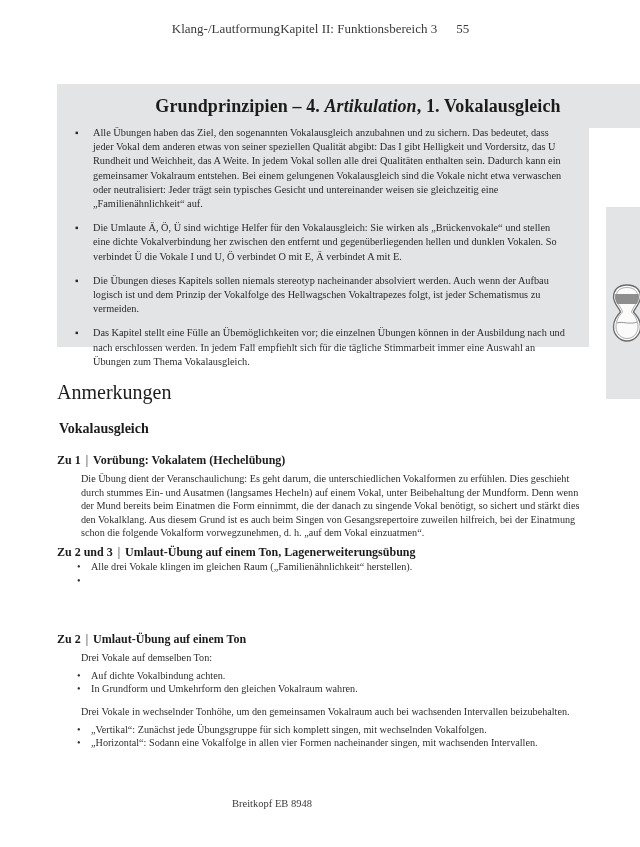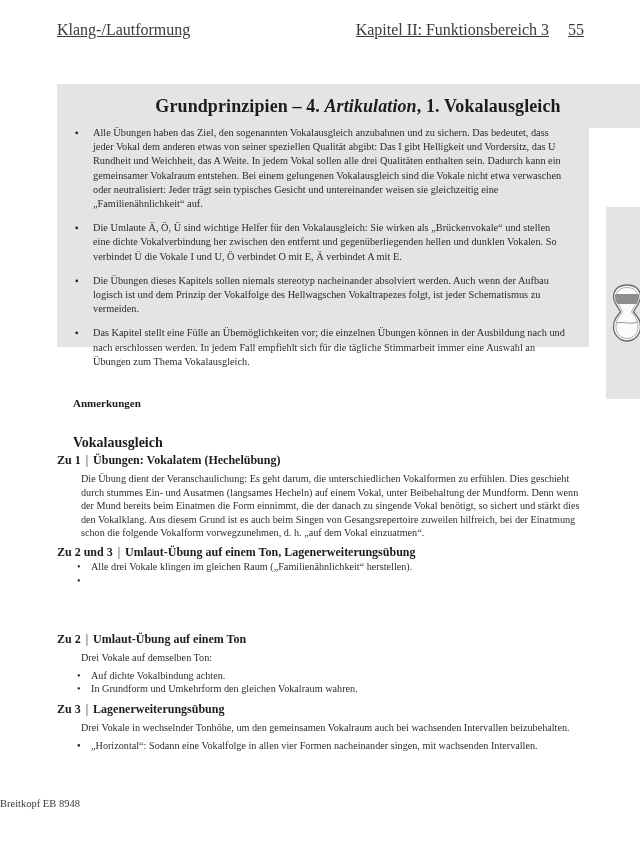--- a/index.html
+++ b/index.html
@@ -3,21 +3,21 @@
 <meta charset="utf-8">
 <style>
   html, body { margin: 0; padding: 0; }
   body {
     width: 640px; height: 847px; position: relative; overflow: hidden;
     background: #ffffff; color: #262626;
     font-family: "Liberation Serif", "DejaVu Serif", serif;
   }
   .running-head {
     position: absolute; top: 21px; left: 57px; right: 56px;
-    font-size: 16px; color: #3a3a3a; display: flex; justify-content: space-between; text-decoration: underline;
+    font-size: 13px; color: #3a3a3a; display: flex; justify-content: center;
   }
   .running-head .right span + span { margin-left: 19px; }
   .title-box {
     position: absolute; left: 57px; top: 84px; width: 602px; height: 44px;
     background: #e3e4e6; display: flex; align-items: center; justify-content: center;
   }
   .title-box h1 {
     margin: 0; font-size: 18px; font-weight: bold; color: #1c1c1c; letter-spacing: 0.1px;
   }
   .title-box h1 em { font-style: italic; }
@@ -32,37 +32,37 @@
   }
   .principles-box li .bullet {
     position: absolute; left: -2px; top: 0; font-size: 10px;
   }
   .side-tab {
     position: absolute; left: 606px; top: 207px; width: 34px; height: 192px;
     background: #e3e4e6;
   }
   .side-tab svg { position: absolute; left: 6px; top: 76px; }
   h2.notes {
-    position: absolute; left: 57px; top: 381px; margin: 16px; font-size: 11px; font-weight: bold; color: #1c1c1c;
+    position: absolute; left: 57px; top: 381px; margin: 0; font-size: 20px; font-weight: normal; color: #1c1c1c;
   }
   h3.sub {
-    position: absolute; left: 57px; top: 419px; margin: 16px; font-size: 14px; font-weight: bold; color: #1c1c1c;
+    position: absolute; left: 57px; top: 419px; margin: 2px; font-size: 14px; font-weight: bold; color: #1c1c1c;
   }
   .section { position: absolute; left: 57px; width: 540px; }
   .section h4 {
     margin: 0; font-size: 12px; font-weight: bold; color: #1c1c1c; line-height: 16px;
   }
   .section h4 .sep { margin: 0 5px; font-weight: normal; }
   .section .body { padding-left: 20px; font-size: 10.2px; line-height: 13.5px; color: #2e2e2e; }
   .section .body p { margin: 4px; }
   .section .body ul { margin: 0; padding: 0; list-style: none; }
   .section .body li { position: relative; padding-left: 14px; }
   .section .body li .bullet { position: absolute; left: 0; top: 0; }
   .footer {
-    position: absolute; top: 798px; left: 0; width: 544px; font-size: 10.5px; color: #3a3a3a;
+    position: absolute; top: 798px; left: 0; width: 544px; text-align: center; font-size: 10.5px; color: #3a3a3a;
   }
 </style>
 </head>
 <body>
 
 <div class="running-head">
   <span>Klang-/Lautformung</span>
   <span class="right">
     <span>Kapitel II: Funktionsbereich 3</span><span>55</span>
   </span>
@@ -92,21 +92,21 @@
     <path d="M15 4.5 C7 4.5 4 9.5 4 14 C4 19.5 9 24 10.5 29 C7 33 4 37 4 44 C4 50.5 9 55.5 15 55.5 C21 55.5 26 50.5 26 44 C26 37 23 33 19.5 29 C21 24 26 19.5 26 14 C26 9.5 23 4.5 15 4.5 Z" fill="none" stroke="#9a9a9a" stroke-width="0.8"></path>
     <rect x="3" y="11" width="24" height="10" fill="#8e8e8e" clip-path="url(#topbulb)"></rect>
     <path d="M5 40 C10 38 18 42 25 39" fill="none" stroke="#8a8a8a" stroke-width="0.9"></path>
   </svg>
 </div>
 
 <h2 class="notes">Anmerkungen</h2>
 <h3 class="sub">Vokalausgleich</h3>
 
 <div class="section" style="top:452px;">
-  <h4><span>Zu 1</span><span class="sep">|</span><span>Übungen: Vokalatem (Hechelübung)</span></h4>
+  <h4><span>Zu 1</span><span class="sep">|</span><span>Vorübung: Vokalatem (Hechelübung)</span></h4>
   <div class="body">
       <p>Die Übung dient der Veranschaulichung: Es geht darum, die unterschiedlichen Vokalformen zu erfühlen. Dies geschieht durch stummes Ein- und Ausatmen (langsames Hecheln) auf einem Vokal, unter Beibehaltung der Mundform. Denn wenn der Mund bereits beim Einatmen die Form einnimmt, die der danach zu singende Vokal benötigt, so sichert und stärkt dies den Vokal­klang. Aus diesem Grund ist es auch beim Singen von Gesangsrepertoire zuweilen hilfreich, bei der Einatmung schon die folgen­de Vokalform vorwegzunehmen, d. h. „auf dem Vokal einzuatmen“.</p>
     </div>
 </div>
 
 <div class="section" style="top:544px;">
   <h4><span>Zu 2 und 3</span><span class="sep">|</span><span>Umlaut-Übung auf einem Ton, Lagenerweiterungsübung</span></h4>
   <div class="body">
     <ul>
       <li><span class="bullet">•</span><span>Alle drei Vokale klingen im gleichen Raum („Familienähnlichkeit“ herstellen).</span></li>
@@ -120,23 +120,22 @@
   <div class="body">
     <p>Drei Vokale auf demselben Ton:</p>
     <ul>
       <li><span class="bullet">•</span><span>Auf dichte Vokalbindung achten.</span></li>
       <li><span class="bullet">•</span><span>In Grundform und Umkehrform den gleichen Vokalraum wahren.</span></li>
     </ul>
   </div>
 </div>
 
 <div class="section" style="top:701px;">
-  <h4><span>Zu 3</span><span class="sep">|</span><span>Lagenerweiterungsübung</span></h4>
   <div class="body">
     <p>Drei Vokale in wechselnder Tonhöhe, um den gemeinsamen Vokalraum auch bei wachsenden Intervallen beizubehalten.</p>
     <ul>
-      <li><span class="bullet">•</span></li>
+      <li><span class="bullet">•</span><span>„Vertikal“: Zunächst jede Übungsgruppe für sich komplett singen, mit wechselnden Vokalfolgen.</span></li>
       <li><span class="bullet">•</span><span>„Horizontal“: Sodann eine Vokalfolge in allen vier Formen nacheinander singen, mit wachsenden Intervallen.</span></li>
     </ul>
   </div>
 </div>
 
 <div class="footer">Breitkopf EB 8948</div>
 
 </body></html>

